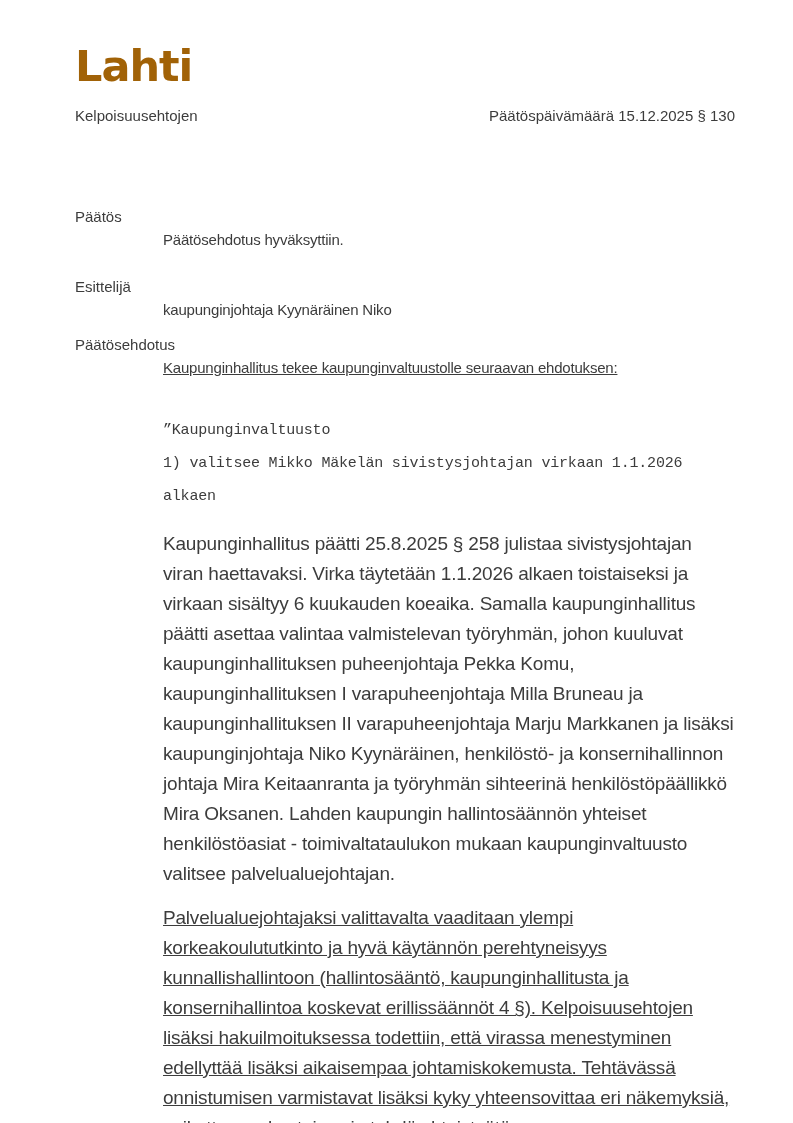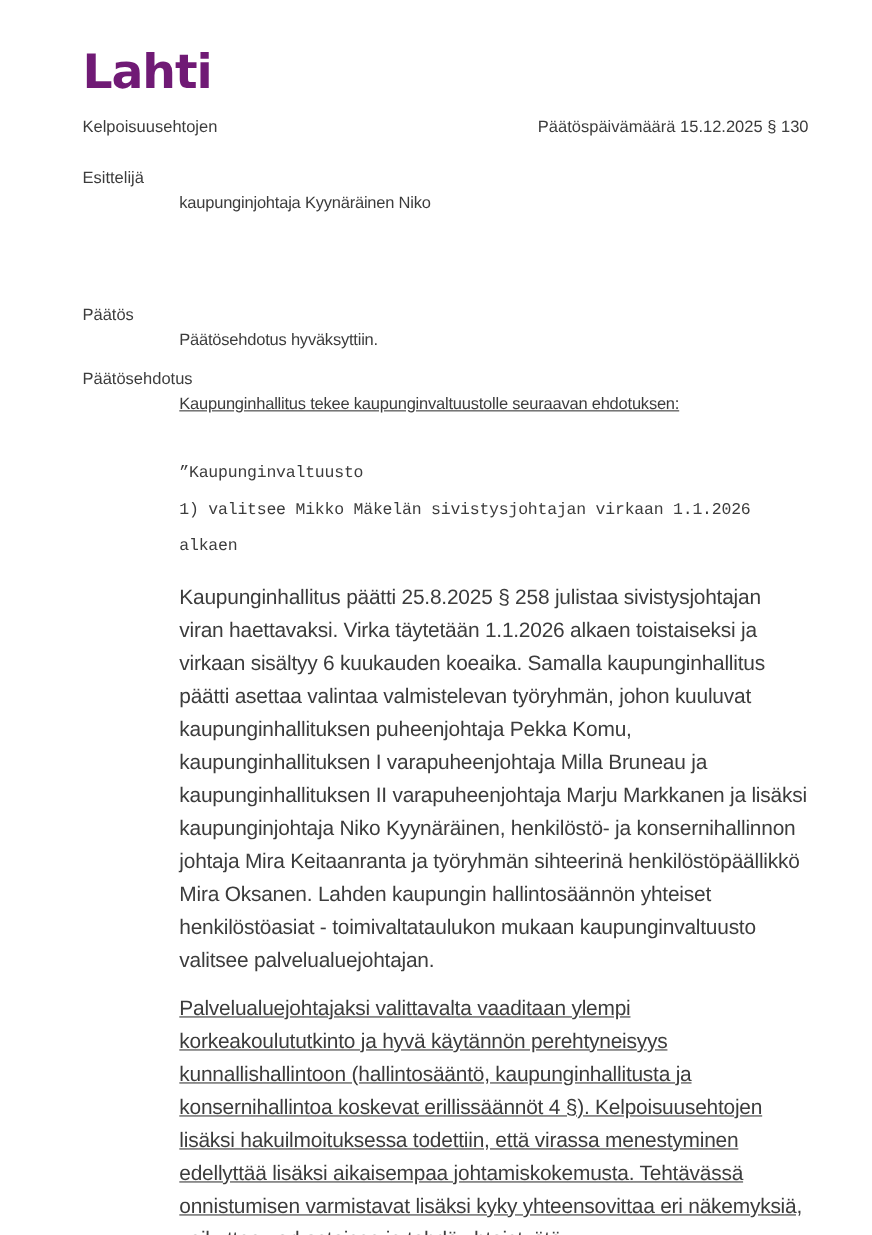--- a/index.html
+++ b/index.html
@@ -17,21 +17,21 @@
     font-family: "Liberation Sans", sans-serif;
     color: #3c3c3c;
     overflow: hidden;
   }
   .logo {
     font-family: "DejaVu Sans", sans-serif;
     font-weight: 700;
     font-size: 43px;
     line-height: 48px;
     letter-spacing: -1px;
-    color: #701a75;
+    color: #a16207;
   }
   .header-row {
     display: flex;
     justify-content: space-between;
     margin-top: 17px;
     font-size: 15px;
     line-height: 18px;
   }
   .label {
     font-size: 15px;
@@ -70,28 +70,28 @@
 
 <div class="page">
 
   <div class="logo">Lahti</div>
 
   <div class="header-row">
     <span>Kelpoisuusehtojen</span>
     <span>Päätöspäivämäärä 15.12.2025 § 130</span>
   </div>
 
+  <div class="sec sec-paatos">
+    <div class="label">Päätös</div>
+    <div class="indent">Päätösehdotus hyväksyttiin.</div>
+  </div>
+
   <div class="sec sec-esittelija">
     <div class="label">Esittelijä</div>
     <div class="indent">kaupunginjohtaja Kyynäräinen Niko</div>
-  </div>
-
-  <div class="sec sec-paatos">
-    <div class="label">Päätös</div>
-    <div class="indent">Päätösehdotus hyväksyttiin.</div>
   </div>
 
   <div class="sec sec-paatosehdotus">
     <div class="label">Päätösehdotus</div>
     <div class="indent intro">Kaupunginhallitus tekee kaupunginvaltuustolle seuraavan ehdotuksen:</div>
     <div class="indent quote-block">
       <div class="quote-line">”Kaupunginvaltuusto</div>
       <div class="quote-line">1) valitsee Mikko Mäkelän sivistysjohtajan virkaan 1.1.2026 alkaen</div>
     </div>
   </div>

